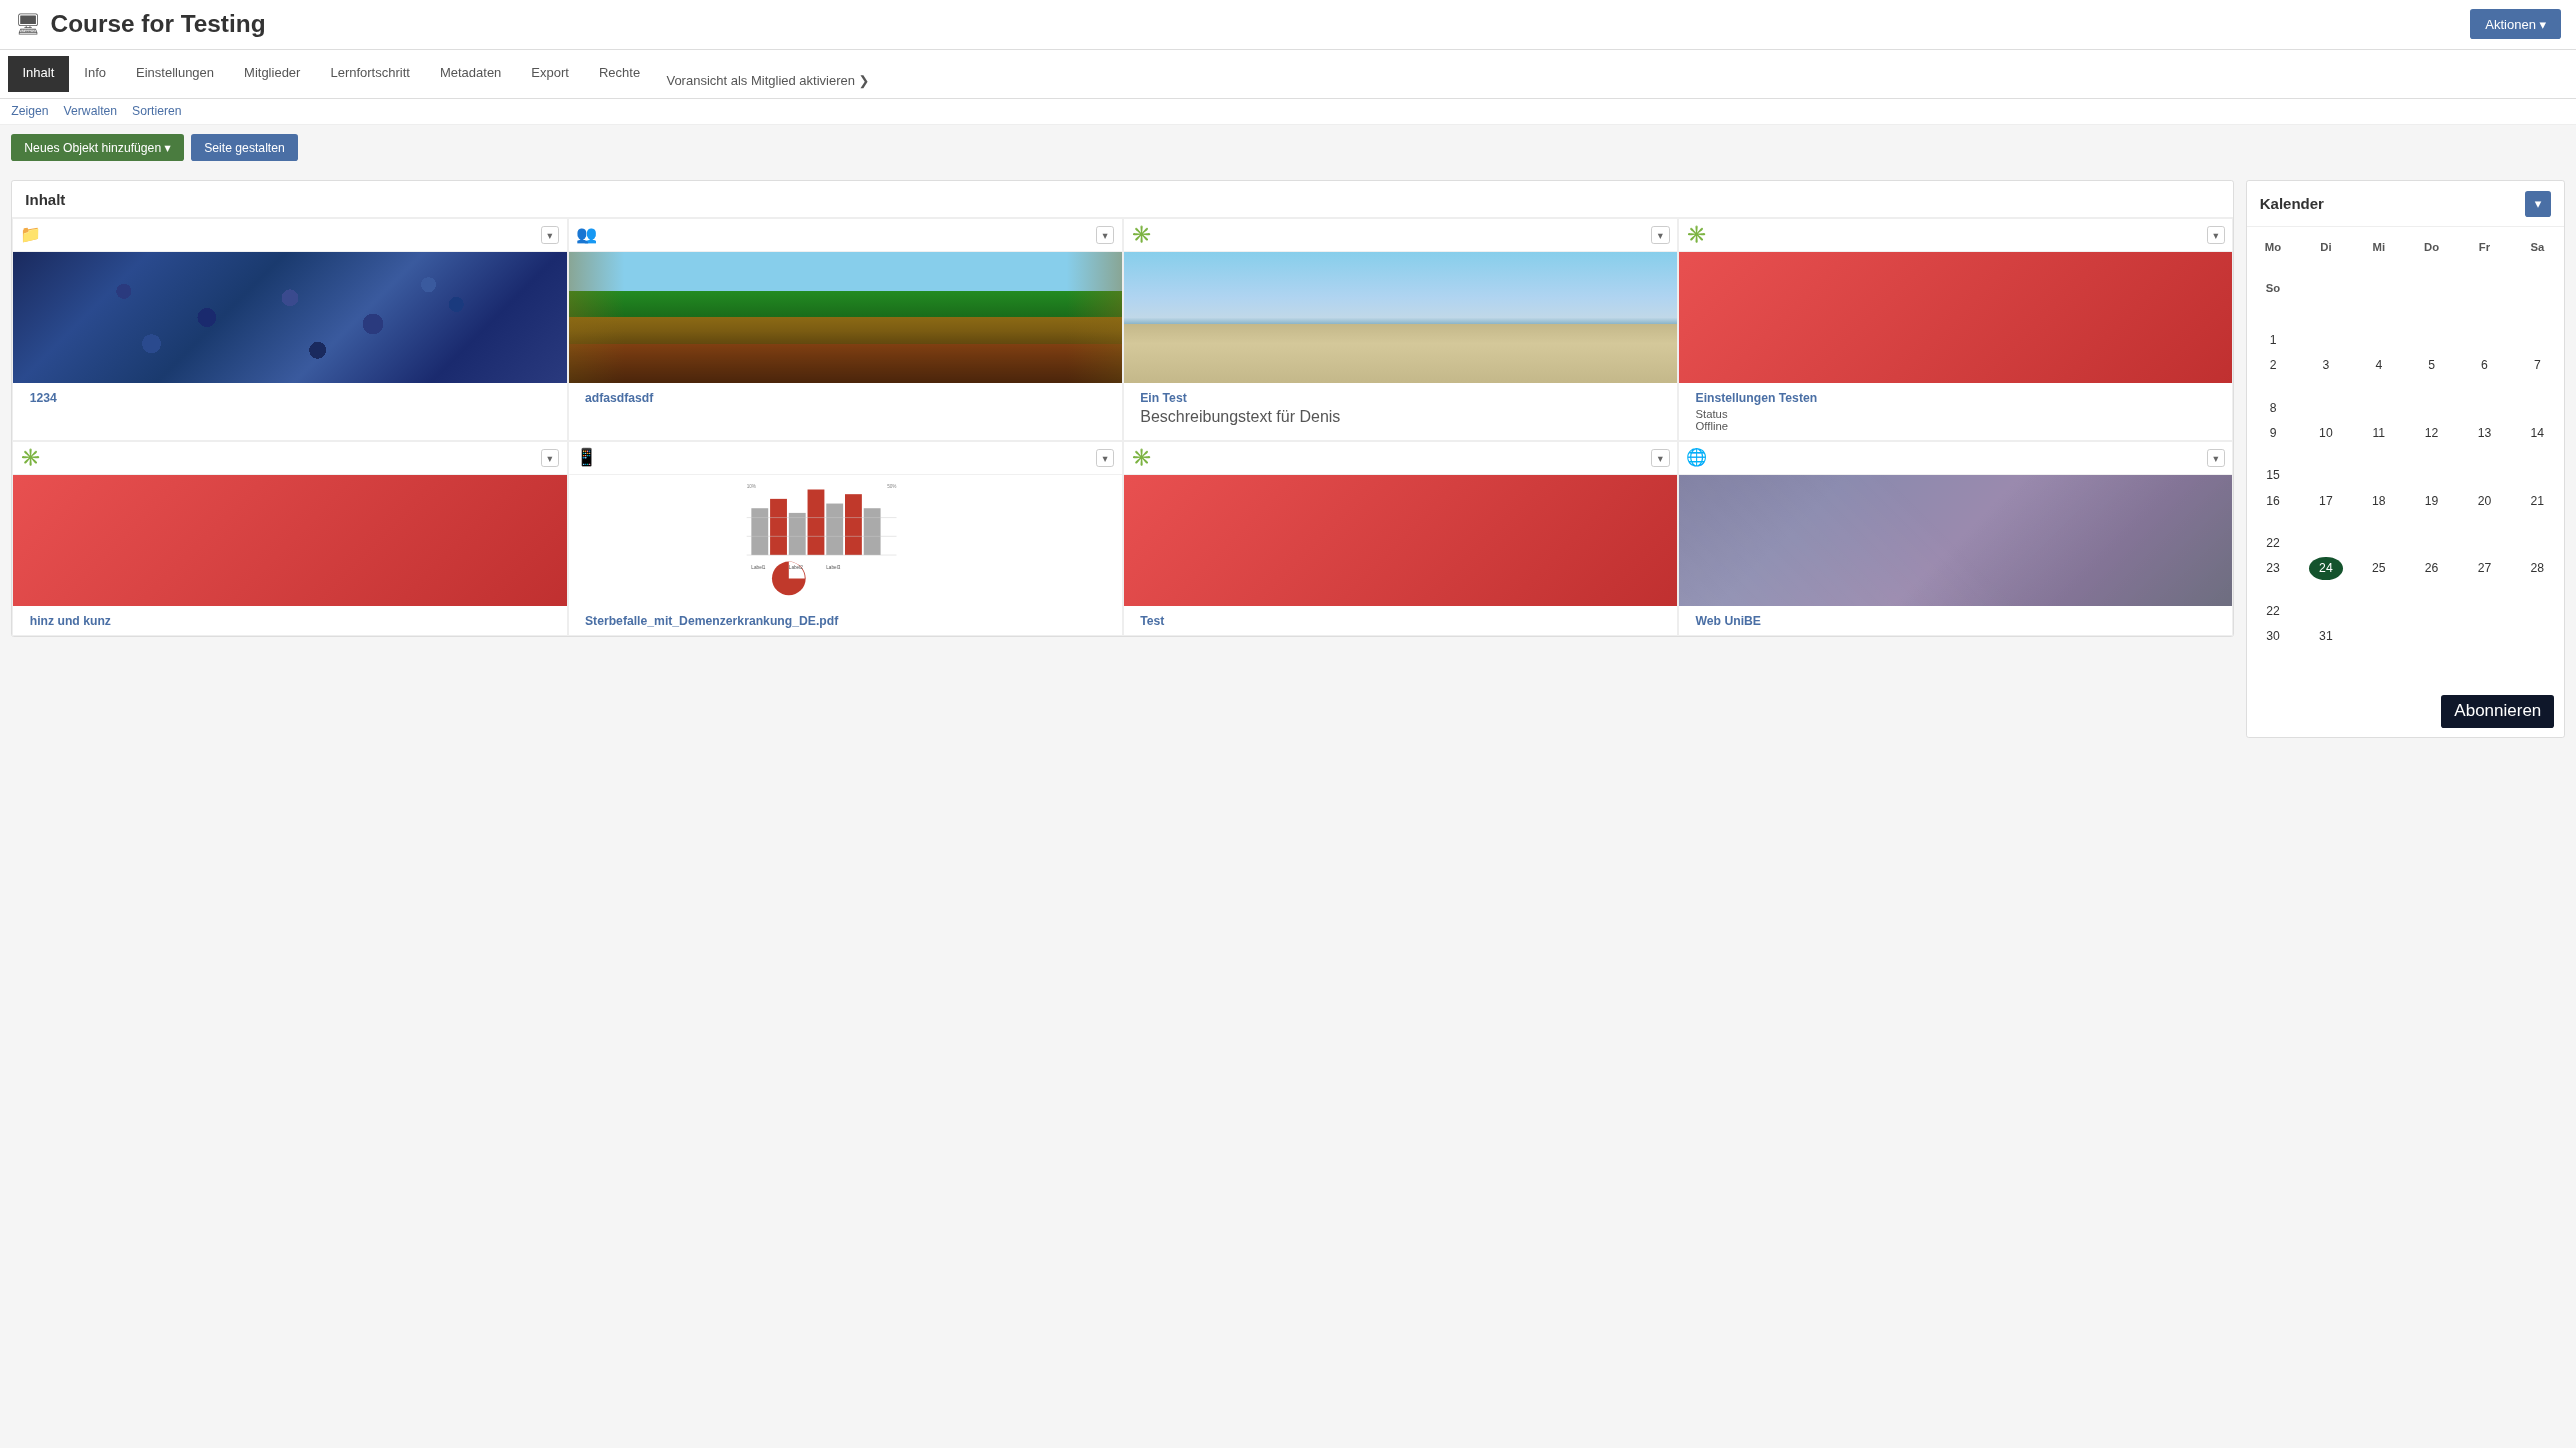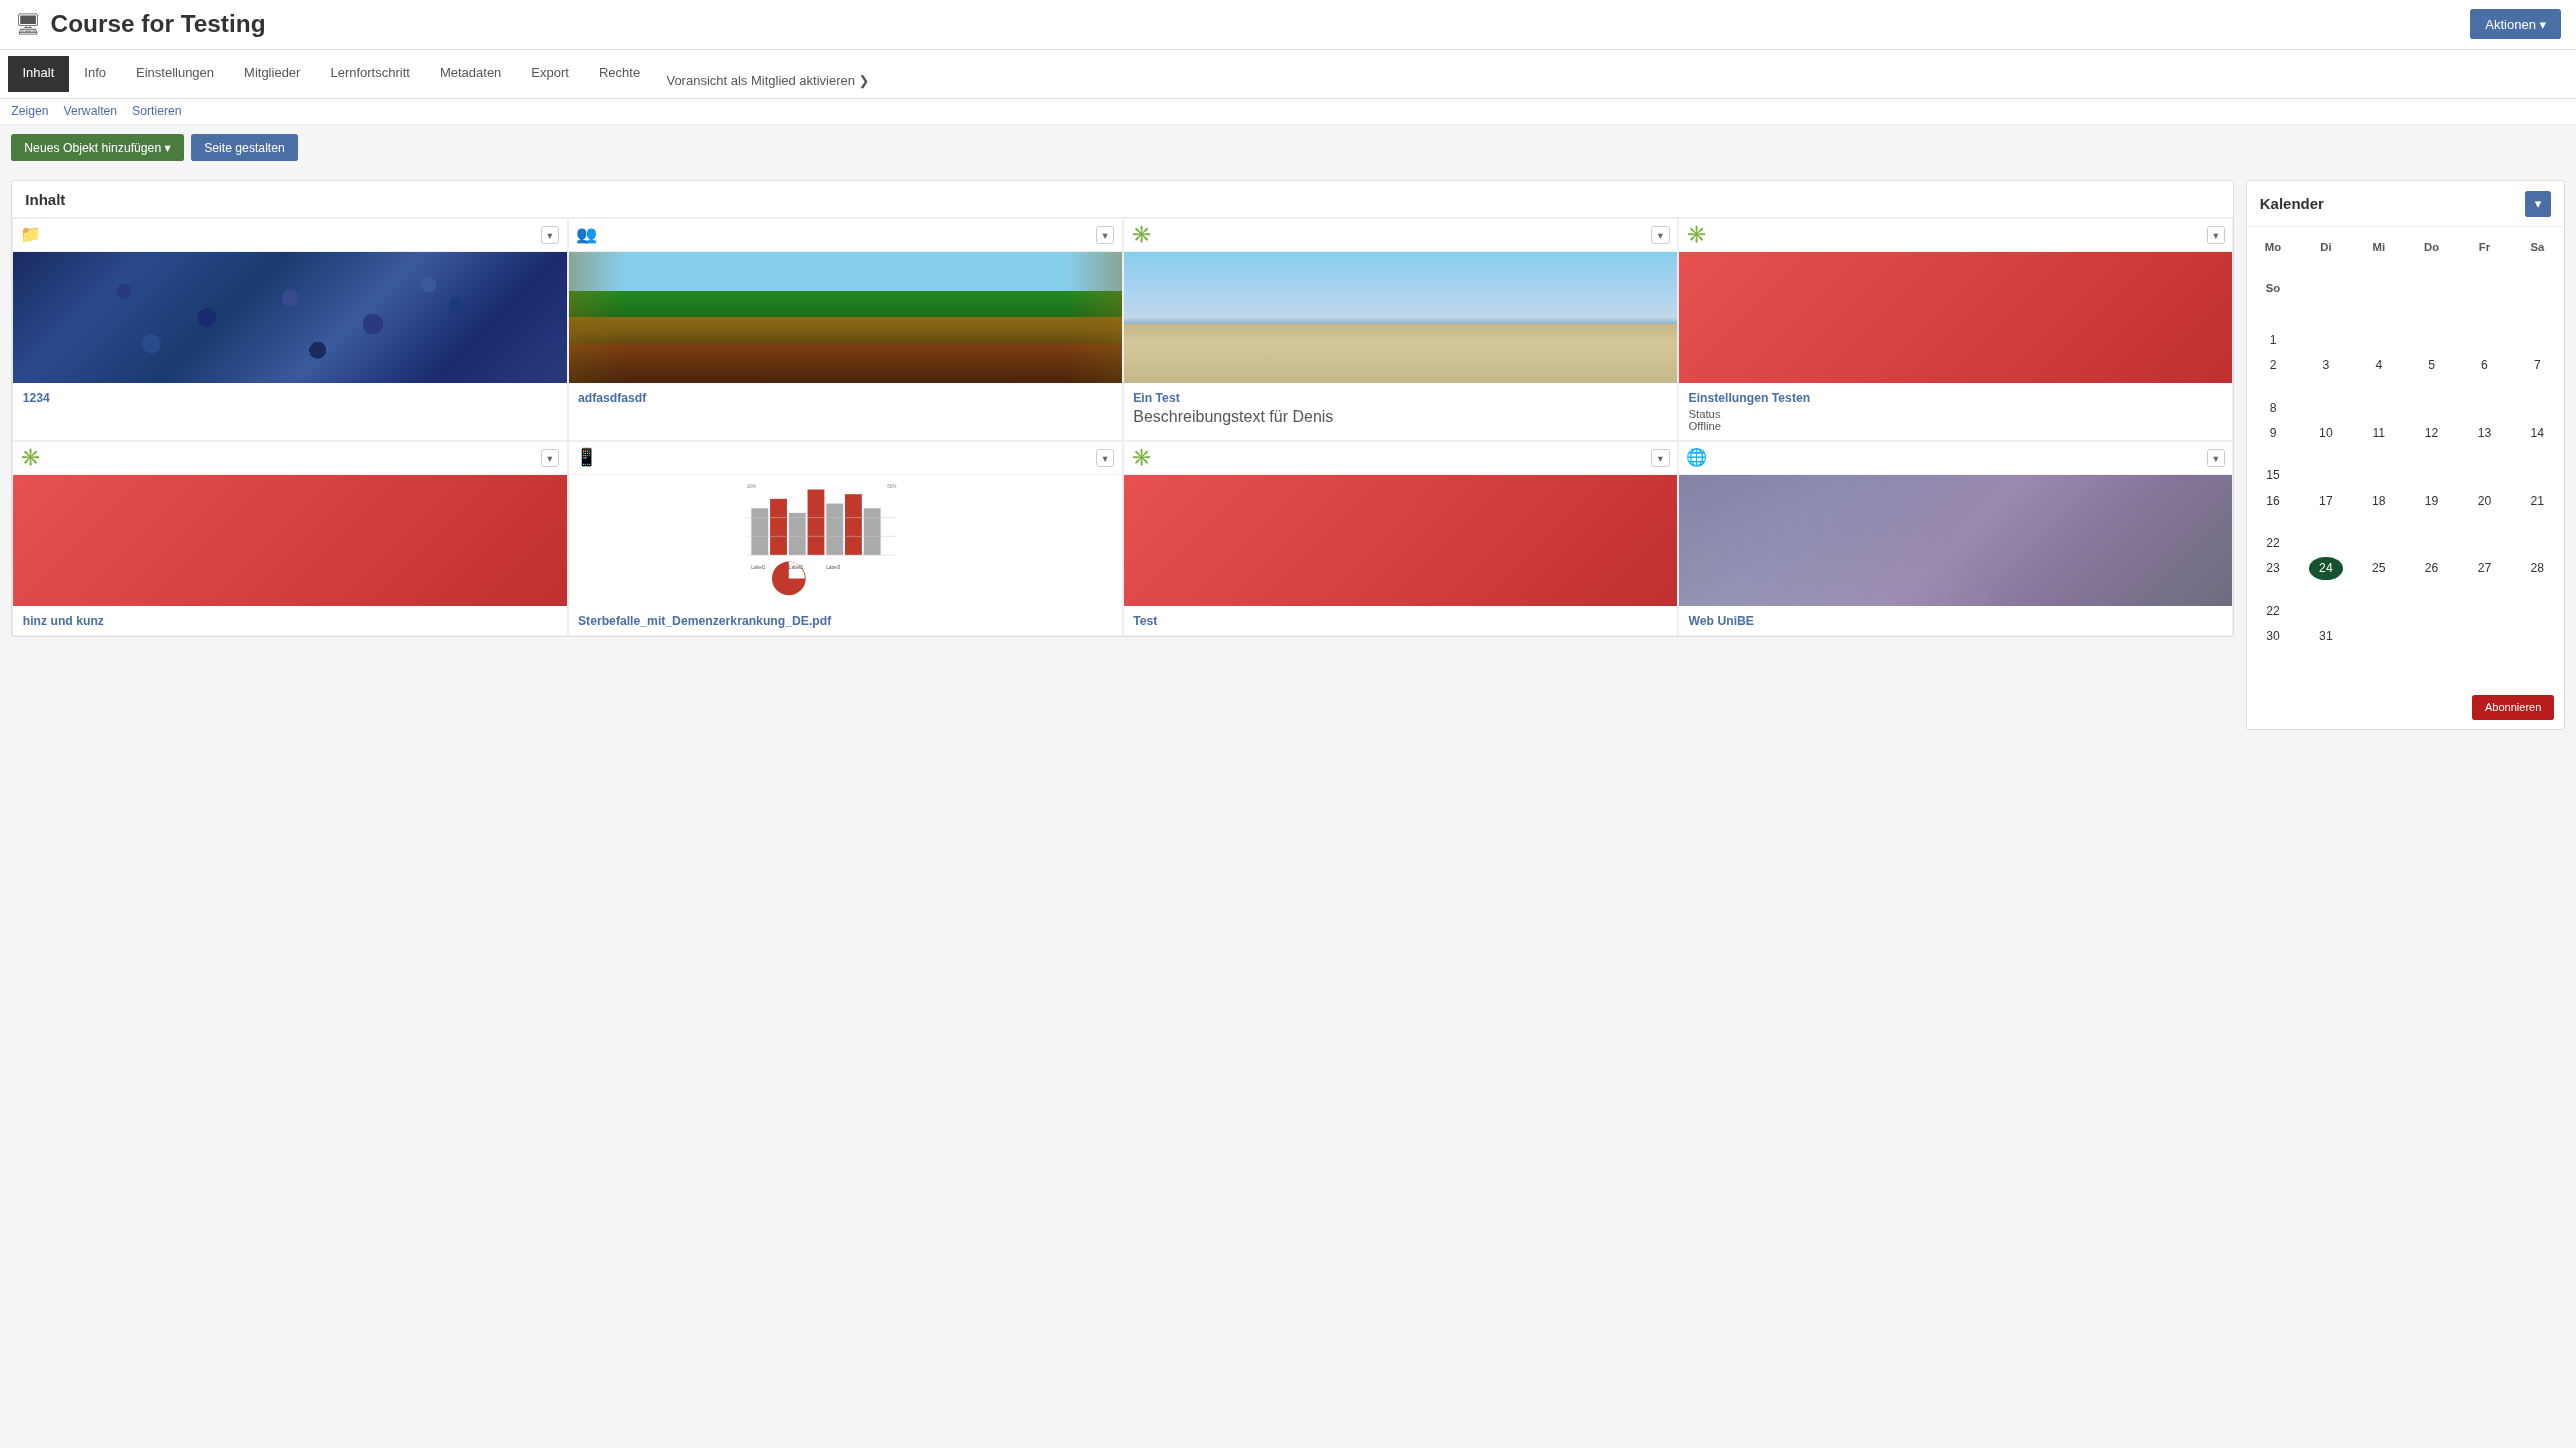--- a/index.html
+++ b/index.html
@@ -167,20 +167,21 @@
     }
     .item-thumbnail {
       width: 100%;
       height: 131px;
       object-fit: cover;
       display: block;
     }
     .item-info {
       padding: 7.5px 9.4px;
       background: #fff;
+      margin-left: 7px;
     }
     .item-title {
       font-size: 12.2px;
       color: #4a6fa5;
       font-weight: bold;
       cursor: pointer;
     }
     .item-desc {
       font-size: 16px;
       color: #555;
@@ -309,26 +310,26 @@
       font-weight: normal;
       border-radius: 50%;
     }
     .cal-cell.empty { color: transparent; }
     .subscribe-row {
       display: flex;
       justify-content: flex-end;
       padding: 7.5px 9.4px 9.4px;
     }
     .btn-subscribe {
-      background: #b91c1c;
+      background: #0f172a;
       color: #fff;
       border: none;
       padding: 6.6px 13px;
       cursor: pointer;
-      font-size: 11px;
+      font-size: 17px;
       border-radius: 2.8px;
     }
 
     
     .pdf-chart-container {
       width: 100%;
       height: 131px;
       background: #fff;
       display: flex;
       align-items: center;

